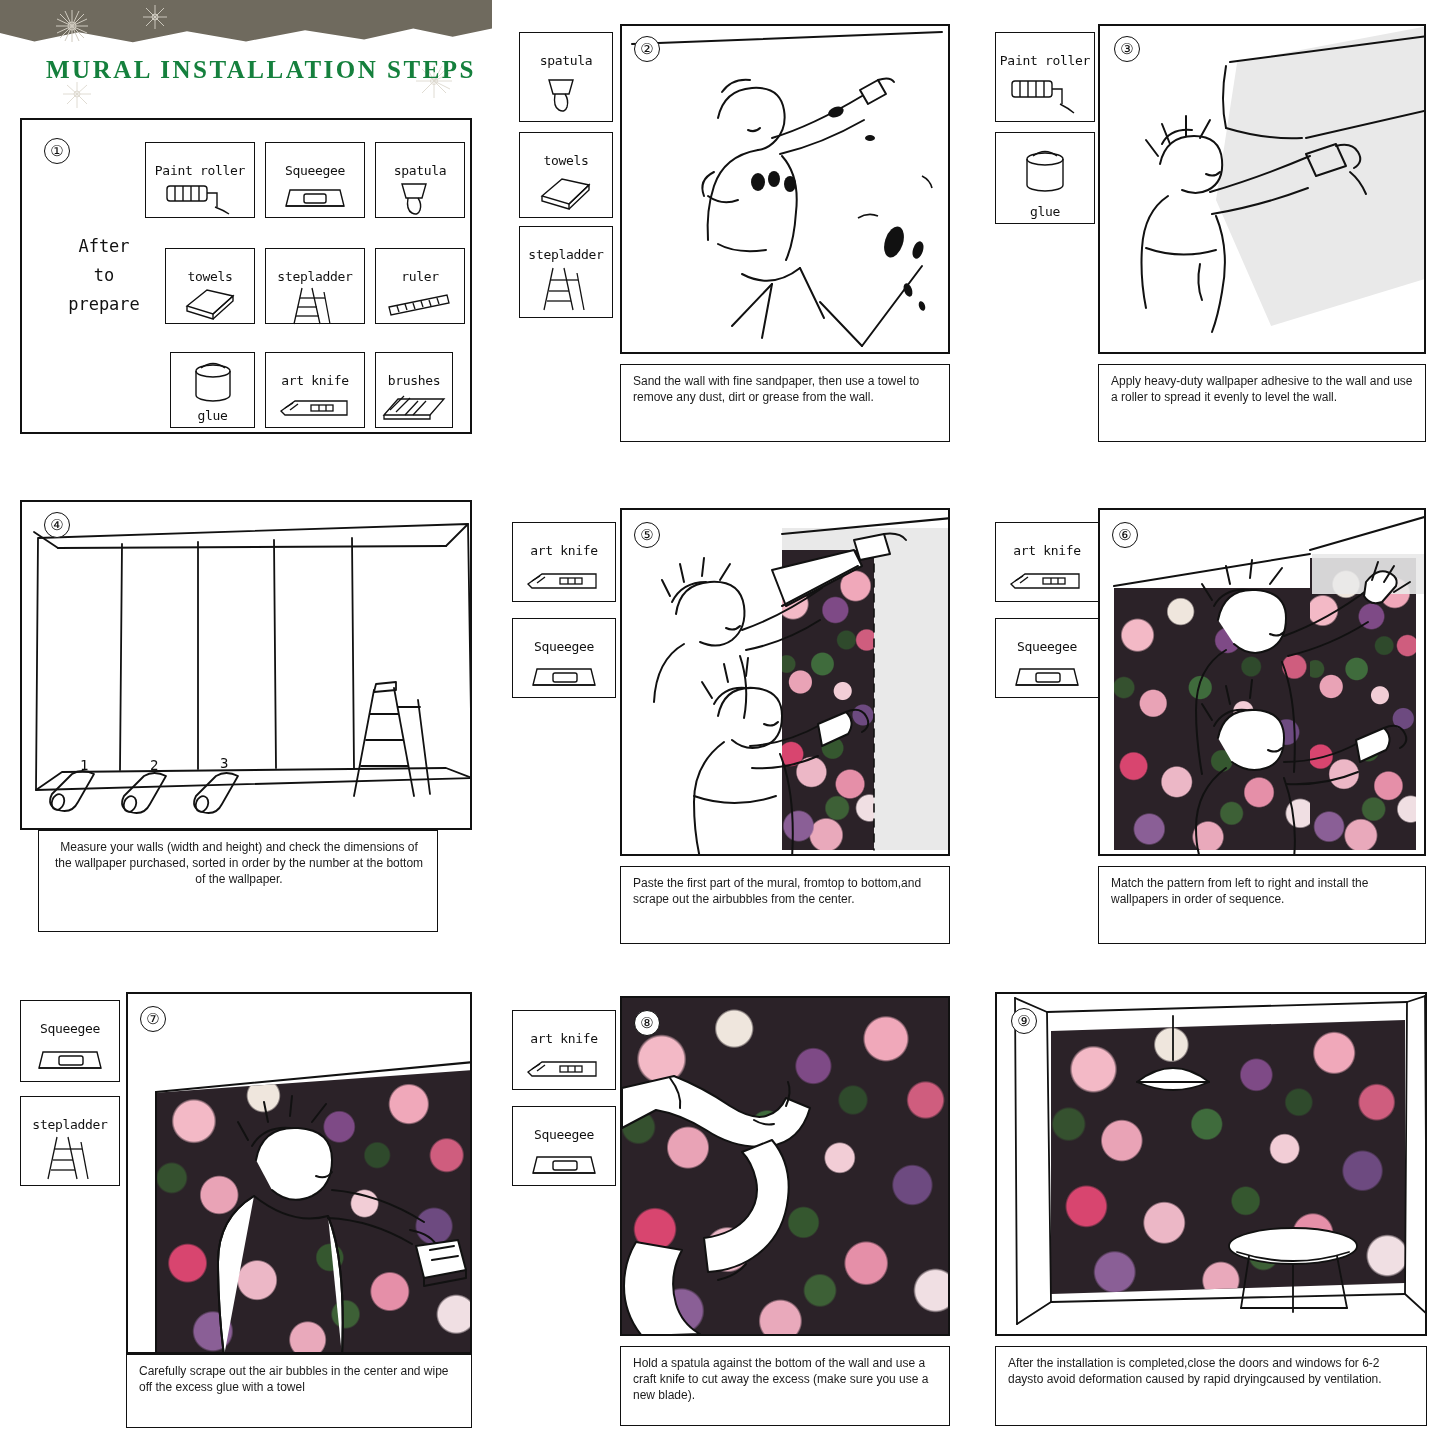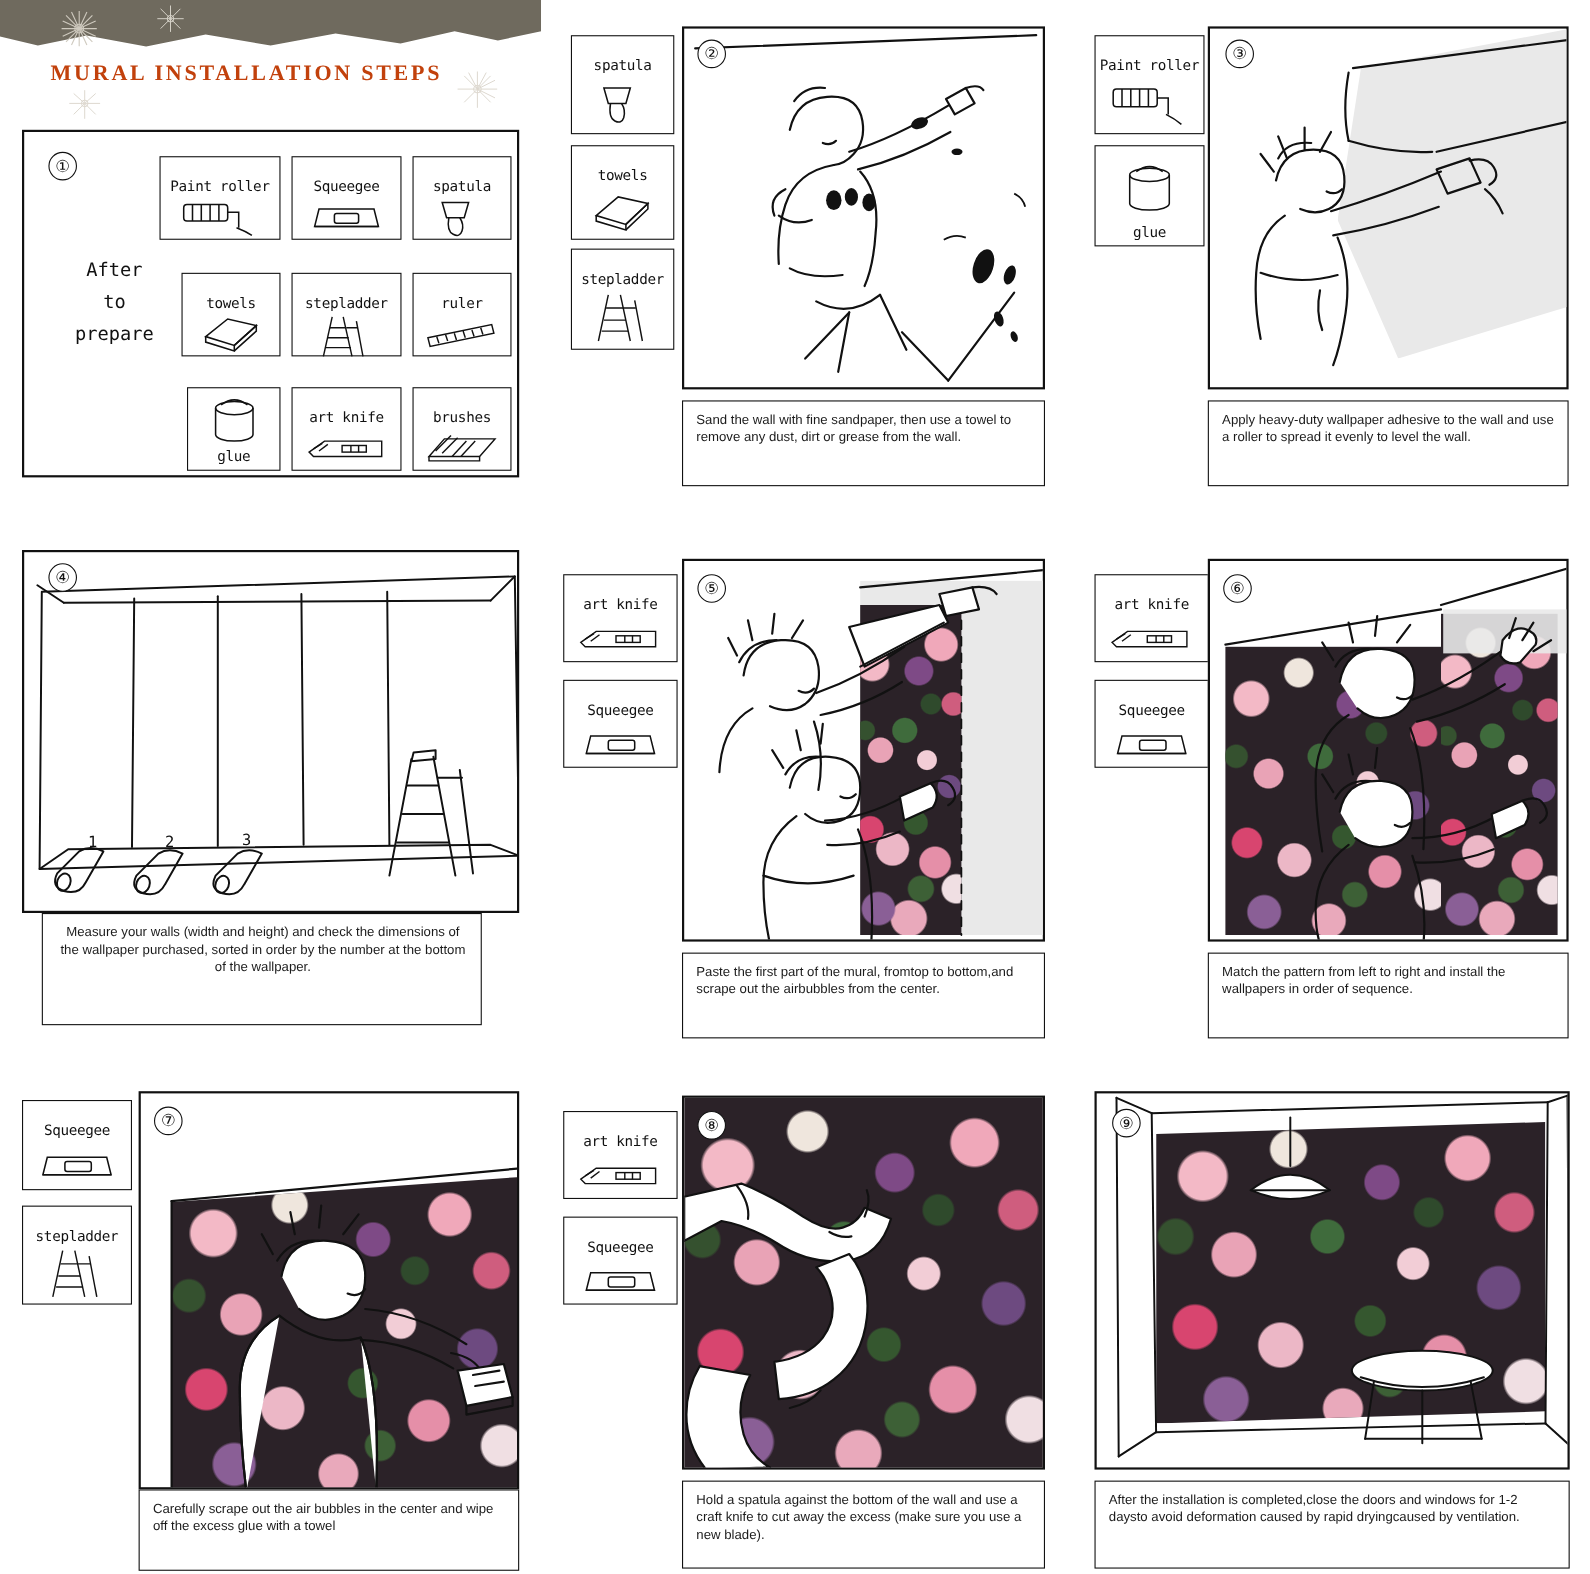--- a/index.html
+++ b/index.html
@@ -16,21 +16,21 @@
 
   
   .header-banner {
     position:absolute; left:0; top:0; width:492px; height:46px;
     background:#6f6a5e;
     clip-path: polygon(0 0, 100% 0, 100% 62%, 92% 80%, 84% 62%, 74% 86%, 62% 66%, 50% 90%, 38% 68%, 27% 92%, 16% 70%, 7% 90%, 0 72%);
   }
   .header-title {
     position:absolute; left:46px; top:56px;
     font-family:"Liberation Serif", serif;
-    font-size:20px; letter-spacing:2.5px; color:#c2410c; font-weight:700;
+    font-size:25px; letter-spacing:2.5px; color:#15803d; font-weight:700;
   }
   .deco-flower { position:absolute; color:#d8d4cb; }
   .deco-flower svg { display:block; }
 
   
   .panel { position:absolute; border:2px solid #111; background:#fff; }
   .num-circle {
     position:absolute; width:26px; height:26px; border:1.6px solid #111;
     border-radius:50%; display:flex; align-items:center; justify-content:center;
     font-family:"Liberation Serif", serif; font-size:15px; color:#111; background:#fff; z-index:5;
@@ -277,21 +277,21 @@
           <path d="M4 18 L18 8 L70 8 L70 22 L8 22 Z"></path>
           <line x1="8" y1="15" x2="16" y2="10"></line>
               <line x1="13" y1="17" x2="21" y2="11"></line>
           <rect x="34" y="12" width="22" height="6"></rect>
           <line x1="42" y1="12" x2="42" y2="18"></line>
               <line x1="49" y1="12" x2="49" y2="18"></line>
         </g>
           </svg>
       </div>
     </div>
-    <div class="tool-box" style="left:353px; top:232px; width:90px; height:76px;justify-content:flex-end;">
+    <div class="tool-box" style="left:353px; top:232px; width:78px; height:76px;justify-content:flex-end;">
       <div class="tool-label">brushes</div>
       <div class="tool-art">
         <svg width="72" height="34" viewBox="0 0 72 34">
             <g fill="none" stroke="#111" stroke-width="1.3">
           <path d="M6 24 L20 8 L66 8 L52 24 Z"></path>
           <line x1="12" y1="19" x2="26" y2="5"></line>
               <line x1="18" y1="21" x2="32" y2="7"></line>
           <path d="M6 24 L6 28 L52 28 L52 24"></path>
           <line x1="40" y1="10" x2="27" y2="24"></line>
               <line x1="48" y1="10" x2="35" y2="24"></line>
@@ -750,15 +750,15 @@
 
         <ellipse cx="296" cy="252" rx="64" ry="18" fill="#fff"></ellipse>
         <path d="M240 258 q56 18 112 0"></path>
         <path d="M252 262 L244 314"></path>
         <path d="M340 262 L350 314"></path>
         <path d="M296 270 L296 318"></path>
         <path d="M244 314 L350 314"></path>
       </g>
     </svg>
   </div>
-  <div class="caption" style="left:995px; top:1346px; width:432px; height:80px;">After the installation is completed,close the doors and windows for 1-2 daysto avoid deformation caused by rapid dryingcaused by ventilation.</div>
+  <div class="caption" style="left:995px; top:1346px; width:432px; height:80px;">After the installation is completed,close the doors and windows for 6-2 daysto avoid deformation caused by rapid dryingcaused by ventilation.</div>
 
 </div>
 
 </body></html>

